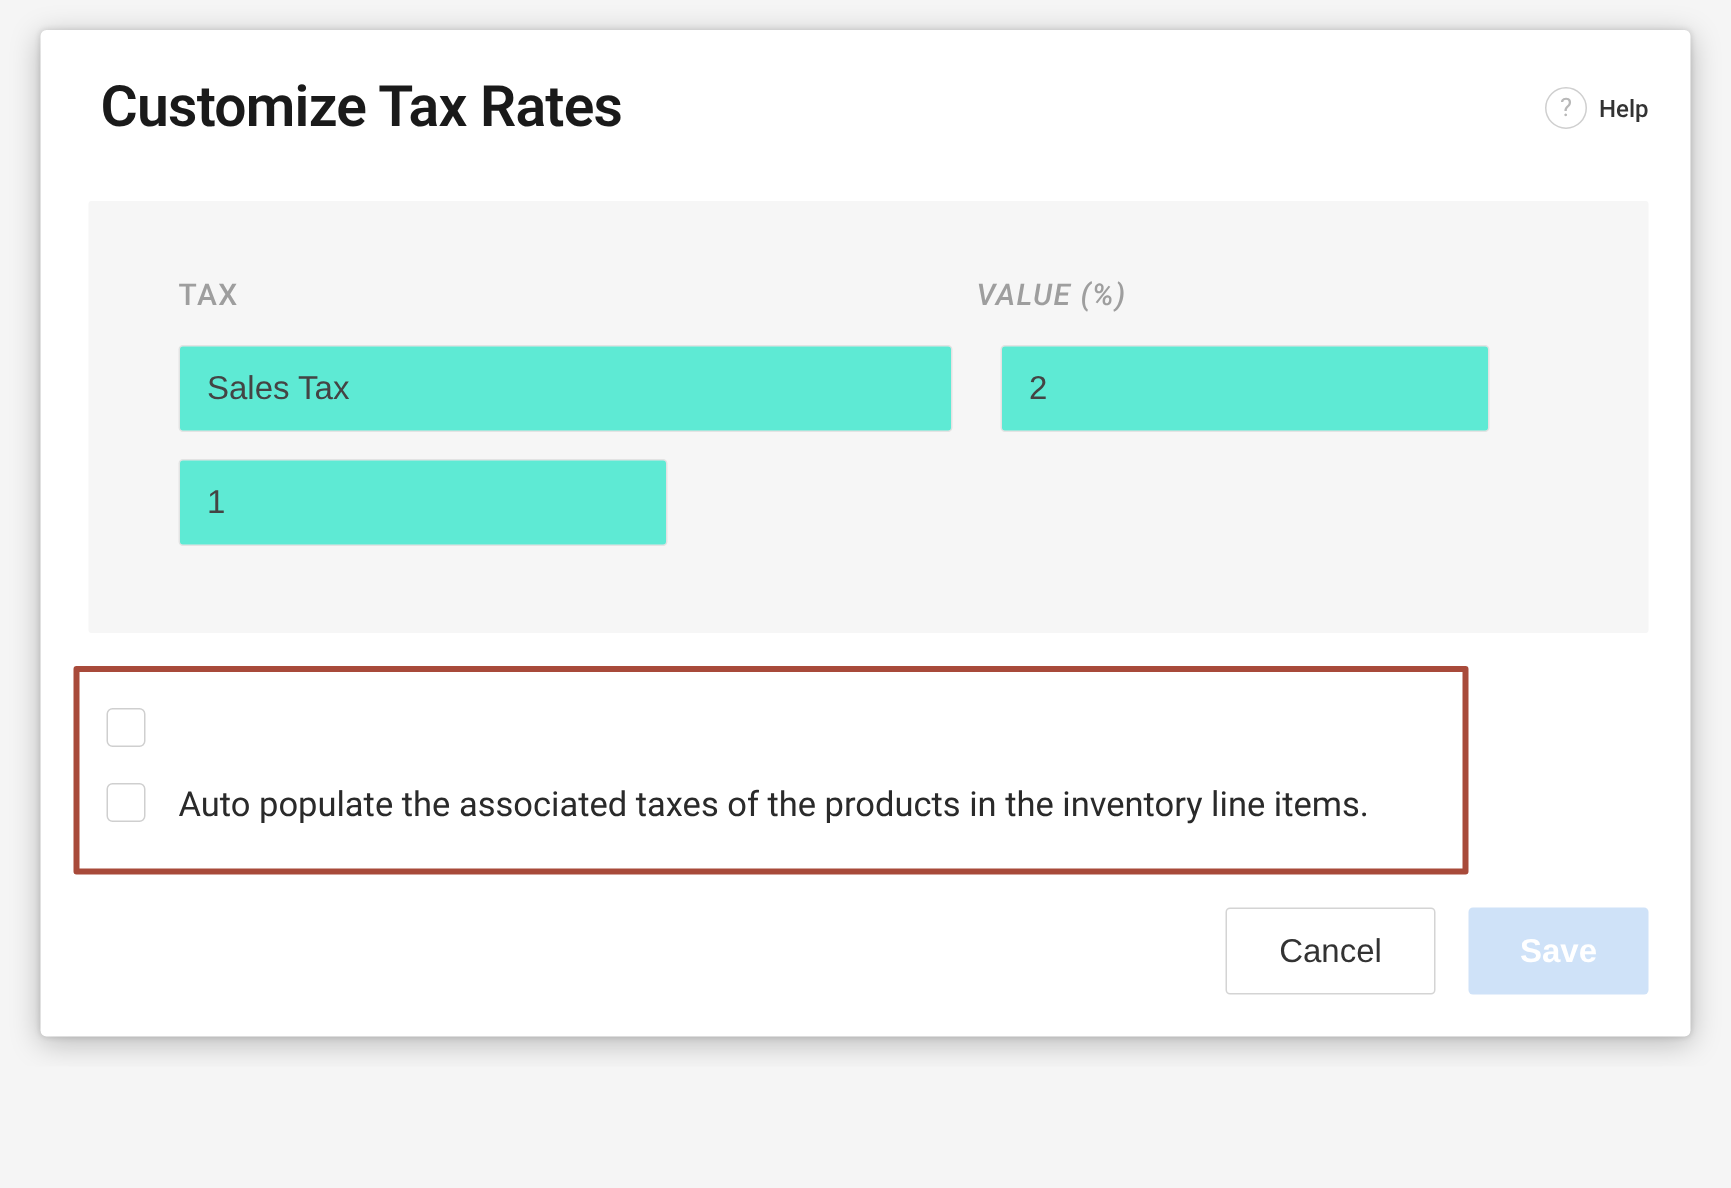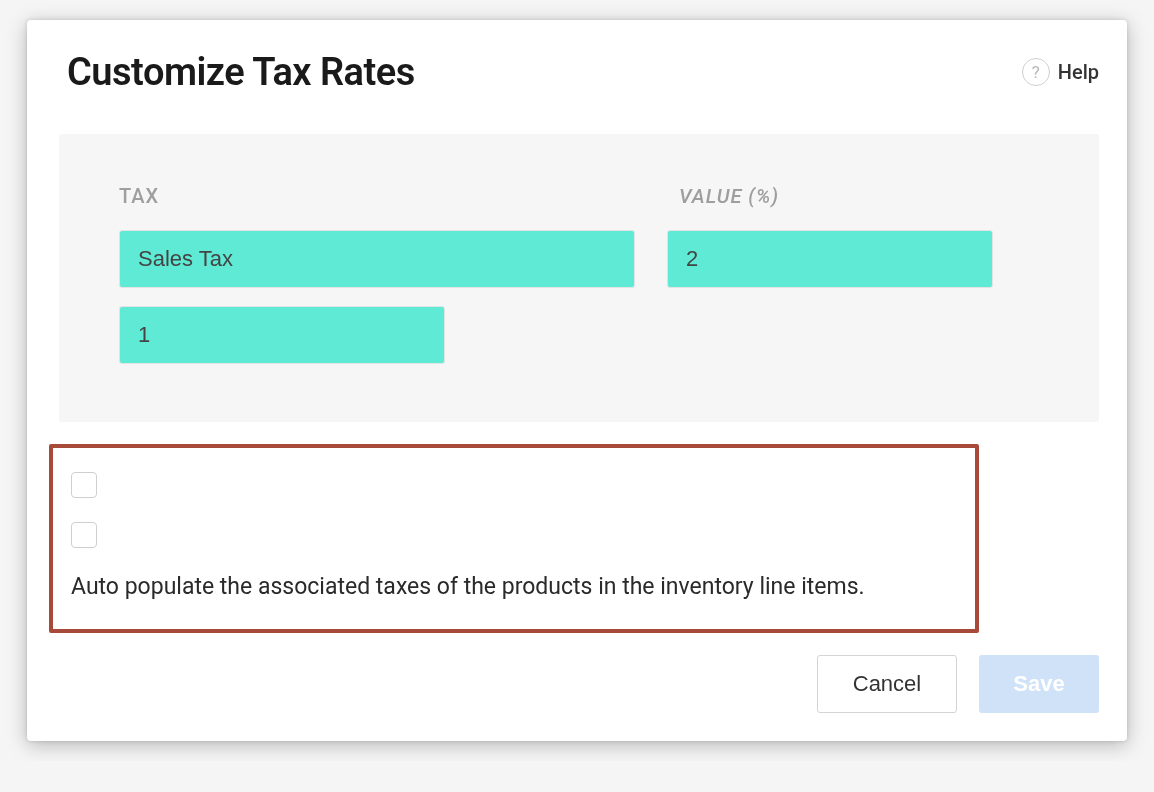--- a/index.html
+++ b/index.html
@@ -47,34 +47,34 @@
     border: 1.5px solid #cfcfcf;
     border-radius: 50%;
     display: flex;
     align-items: center;
     justify-content: center;
     color: #b8b8b8;
     font-size: 17px;
     font-weight: 400;
   }
   .help-text {
-    font-size: 20px;
+    font-size: 16px;
     color: #333;
     font-weight: 500;
   }
   .tax-panel {
     background: #f6f6f6;
     border-radius: 2px;
     padding: 50px 60px 40px 60px;
     margin-bottom: 22px;
     margin-left: -8px;
   }
   .columns-header {
     display: flex;
-    gap: 44px;
+    gap: 16px;
     margin-bottom: 22px;
   }
   .col-label {
     font-size: 20px;
     color: #9e9e9e;
     font-weight: 500;
     letter-spacing: 1px;
   }
   .col-tax-header {
     flex: 0 0 516px;
@@ -119,21 +119,20 @@
     margin-bottom: 20px;
   }
   .pref-item {
     display: flex;
     align-items: flex-start;
     gap: 22px;
     margin-bottom: 22px;
   }
   .pref-item:last-child {
     margin-bottom: 0;
-    flex-direction: column;
   }
   .checkbox {
     width: 26px;
     height: 26px;
     border: 1.5px solid #cfcfcf;
     border-radius: 4px;
     background: #fff;
     flex-shrink: 0;
     margin-top: 2px;
     cursor: pointer;

